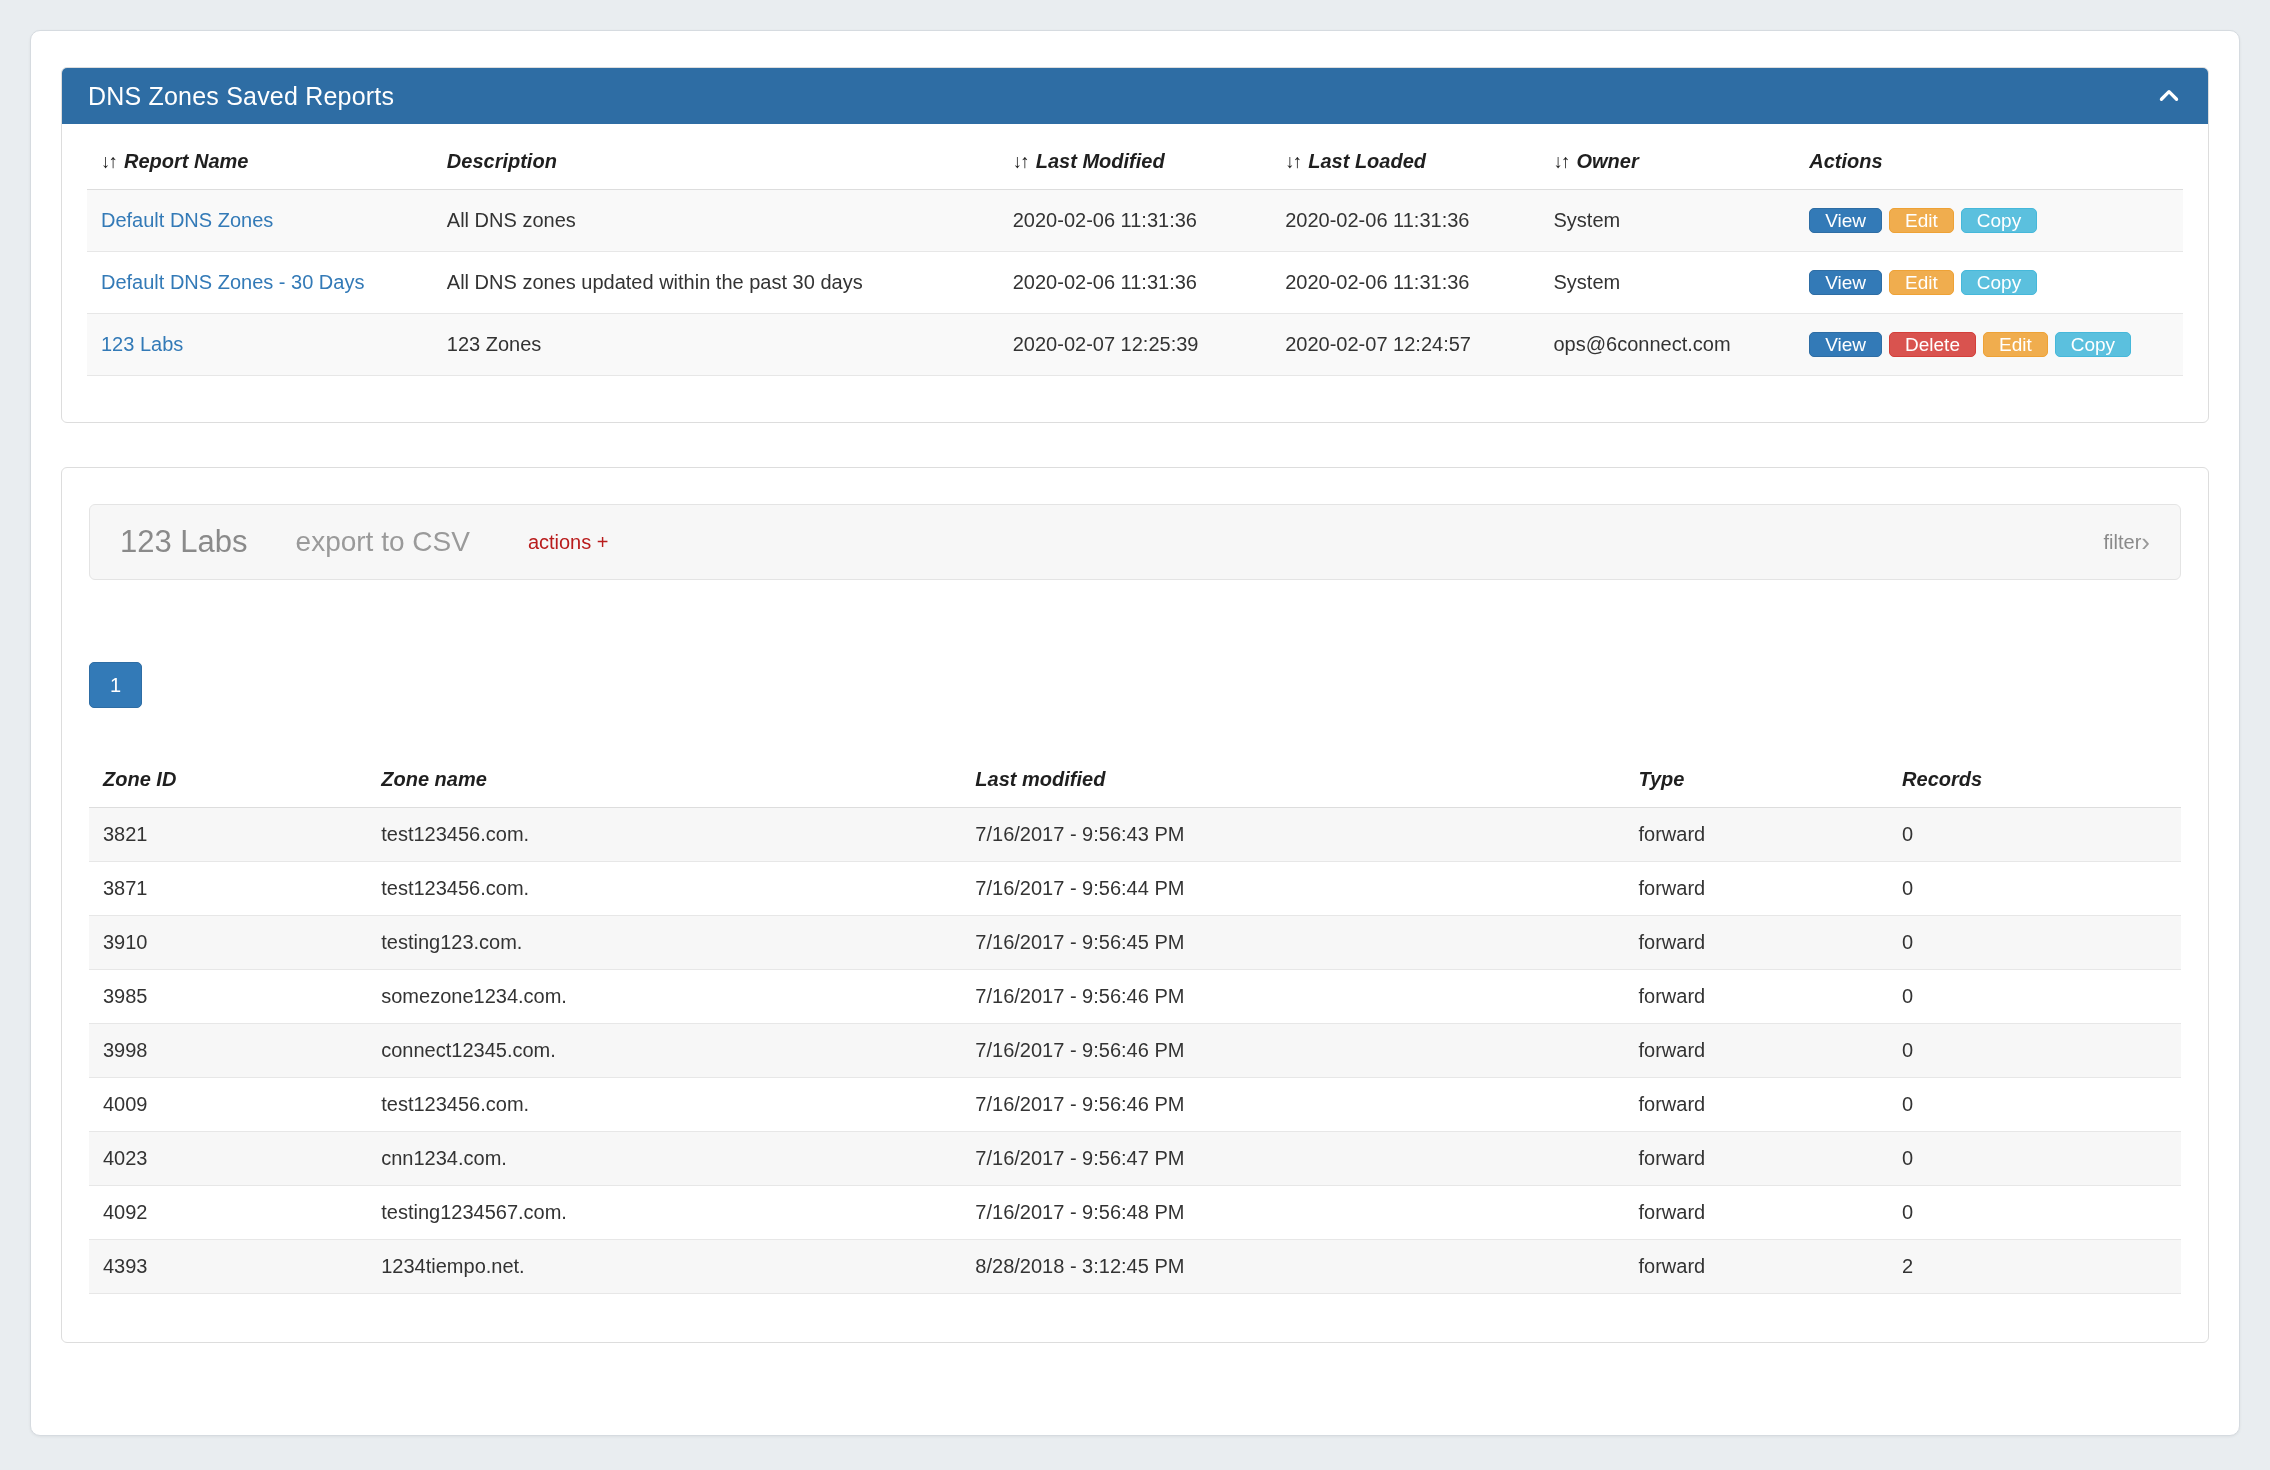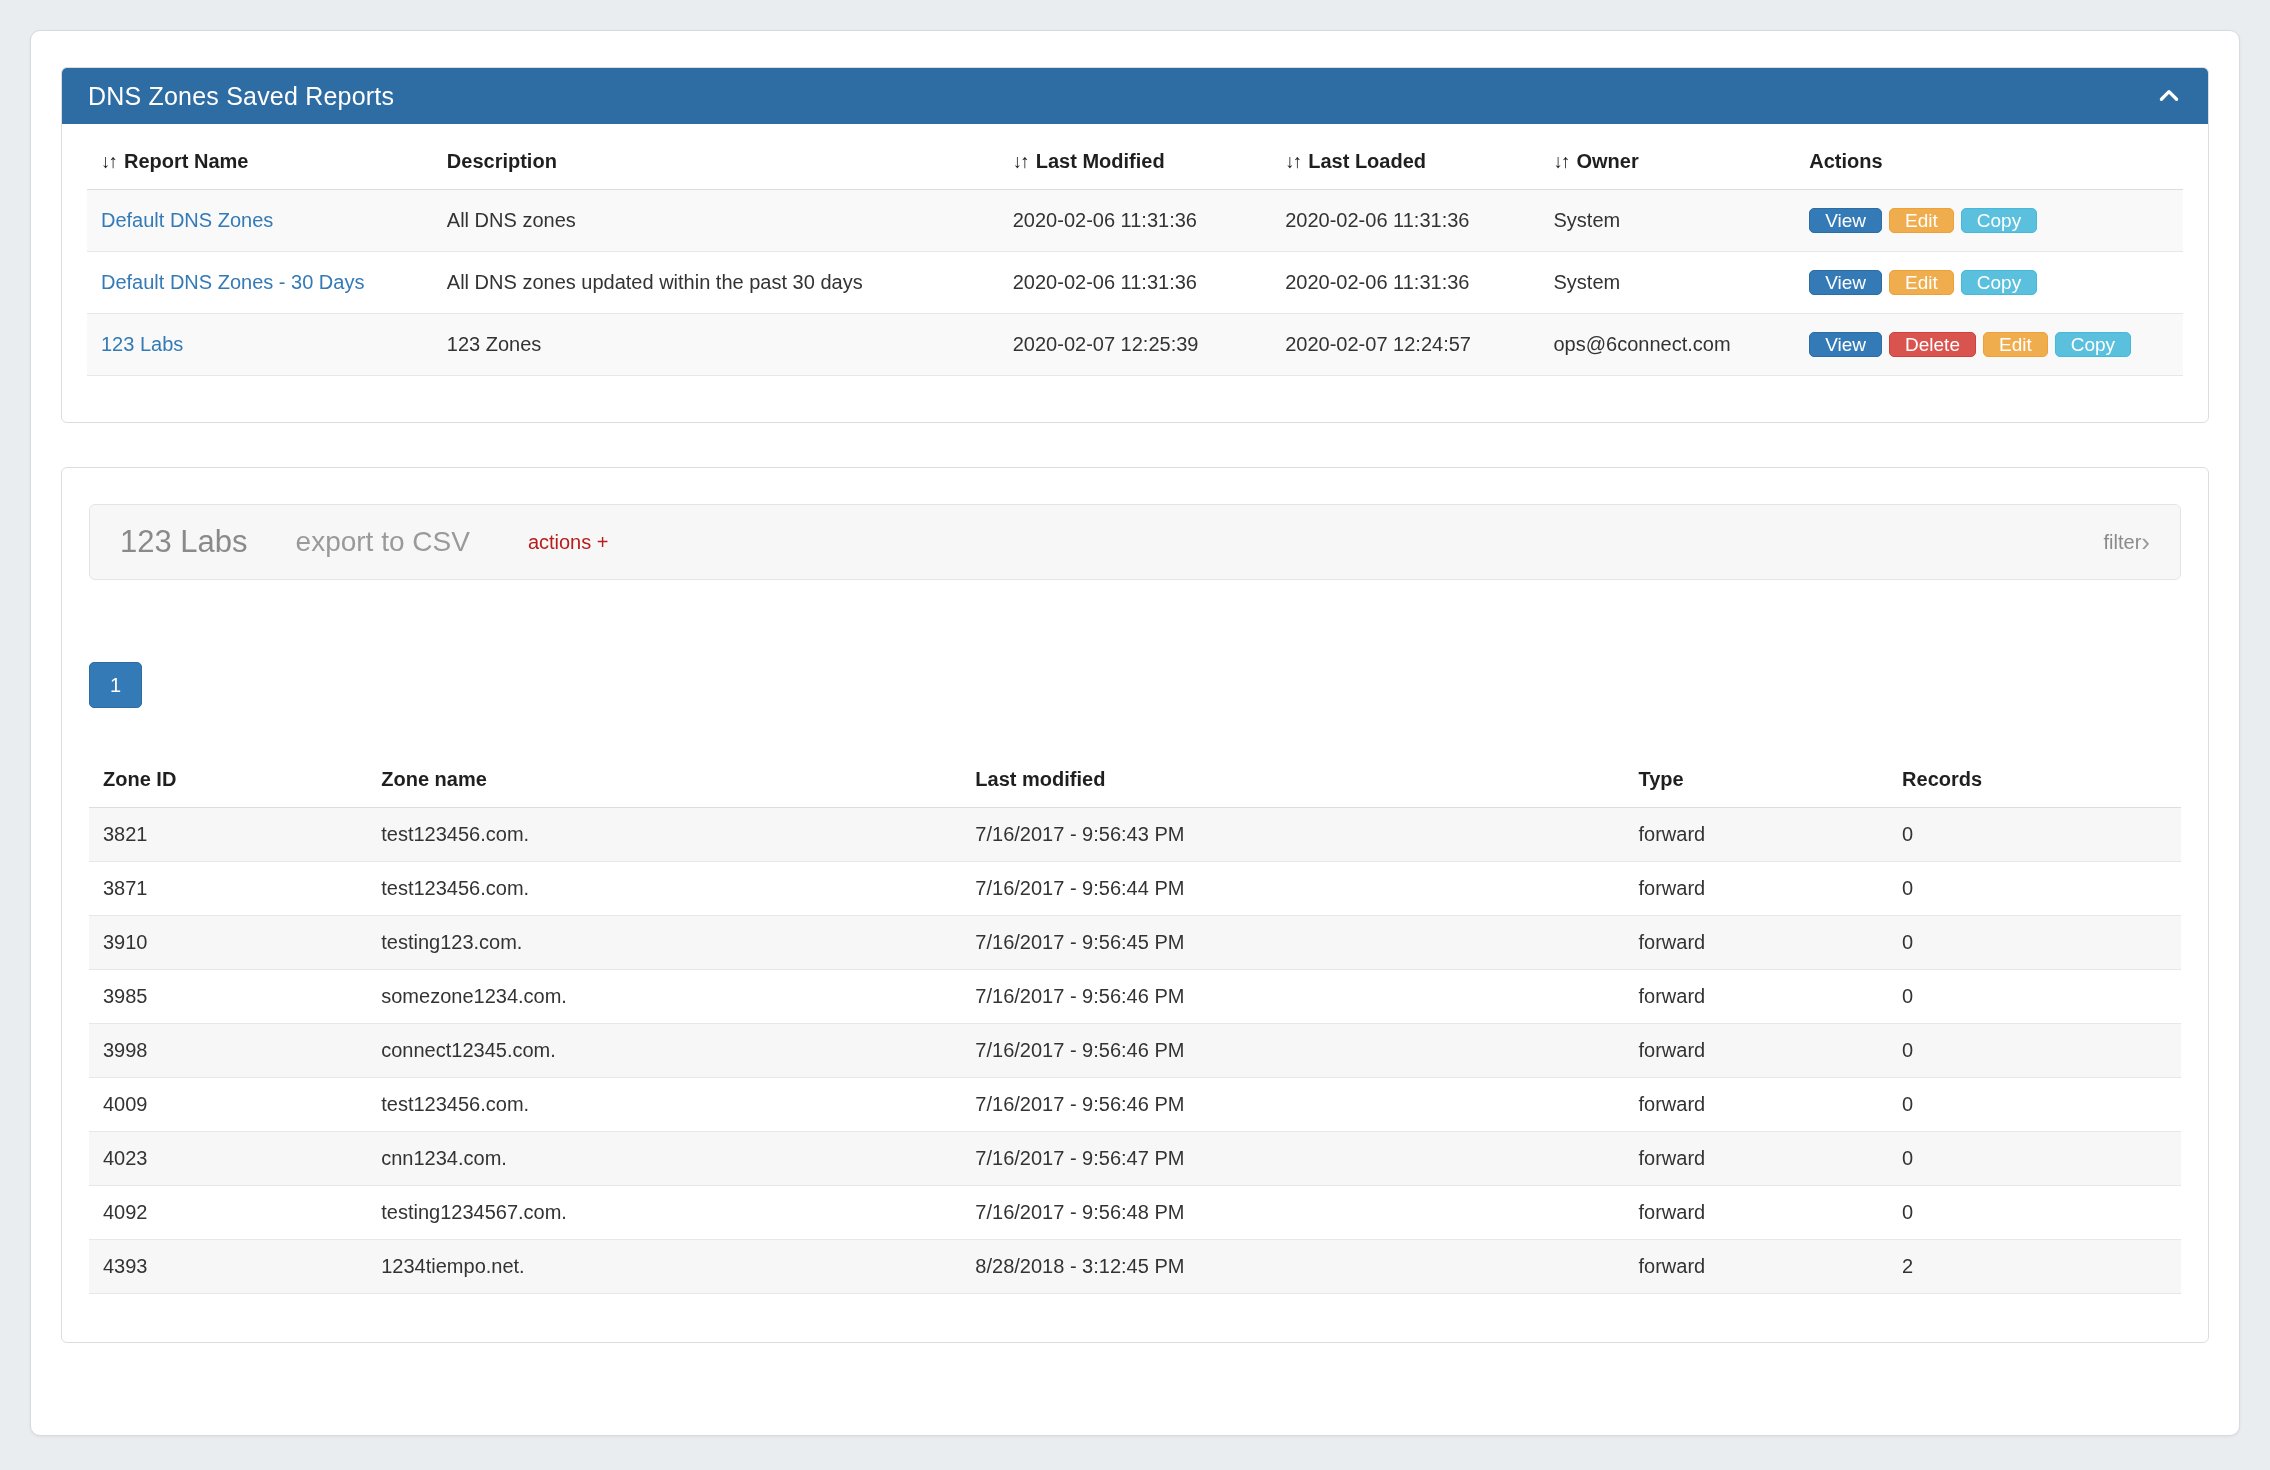--- a/index.html
+++ b/index.html
@@ -33,21 +33,21 @@
     align-items: center;
     justify-content: space-between;
     padding: 12px 26px;
   }
   .panel-title { font-size: 25px; font-weight: 400; letter-spacing: .2px; }
   .heading-icons { display: flex; align-items: center; gap: 22px; }
   .icon-btn { display: inline-flex; align-items: center; cursor: pointer; background: none; border: none; padding: 0; }
 
   
   table { width: 100%; border-collapse: collapse; table-layout: fixed; }
-  th { text-align: left; font-size: 20px; color: #1f1f1f; font-weight: bold; }
+  th { text-align: left; font-size: 20px; color: #1f1f1f; font-weight: bold; font-style: italic; }
   td { font-size: 20px; color: #333; }
 
   .panel-body { padding: 0 25px 46px; }
   .sr-table th { padding: 26px 14px 16px; border-bottom: 1px solid #ddd; }
   .sr-table td { padding: 0 14px; height: 62px; border-bottom: 1px solid #e7e7e7; }
   .sr-table tbody tr:nth-child(odd) { background: #f9f9f9; }
   .sr-table th:nth-child(1){width:16.5%}
   .sr-table th:nth-child(2){width:27%}
   .sr-table th:nth-child(3){width:13%}
   .sr-table th:nth-child(4){width:12.8%}

